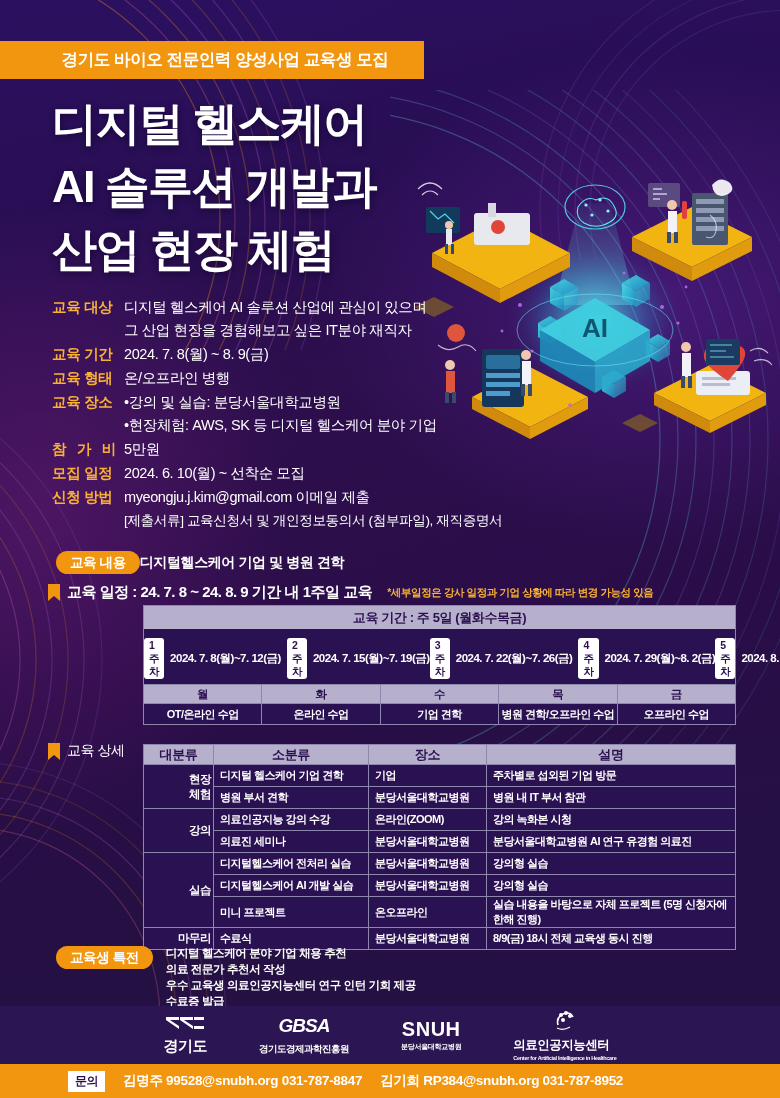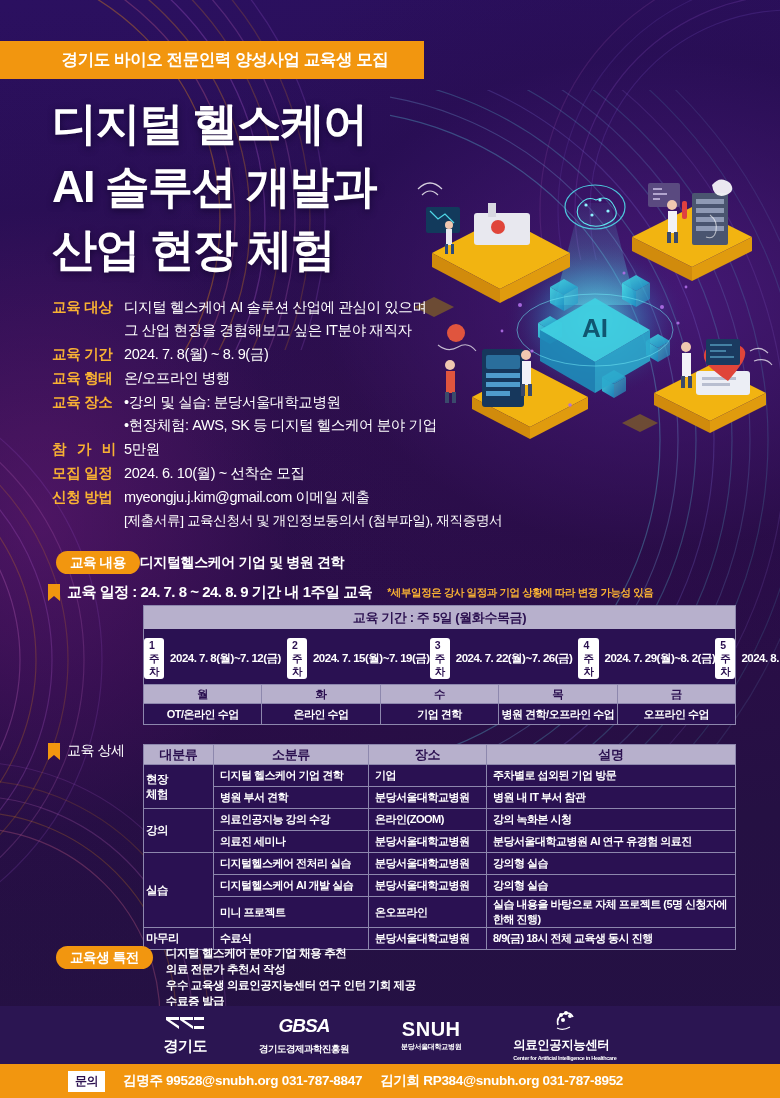--- a/index.html
+++ b/index.html
@@ -133,21 +133,21 @@
   .detail table { width: 100%; border-collapse: collapse; table-layout: fixed; }
   .detail th {
     background: #b7b0cc; color: #2b1050; font-size: 13px; font-weight: 700;
     height: 20px; border: 1px solid #8d87ad; letter-spacing: -0.3px;
   }
   .detail td {
     background: #2a1152; color: #ffffff; font-size: 11px; font-weight: 600;
     height: 22px; border: 1px solid #8d87ad; letter-spacing: -0.5px;
     padding: 0 6px;
   }
-  .detail td.cat { text-align: left; font-size: 11.5px; padding: 0 2px; }
+  .detail td.cat { text-align: right; font-size: 11.5px; padding: 0 2px; }
 
   
   .benefits { position: absolute; left: 56px; top: 945px; display: flex; align-items: flex-start; gap: 13px; z-index: 6; }
   .benefits .chip { margin-top: 1px; }
   .benefits .list div {
     color: #ffffff; font-size: 11.5px; font-weight: 600;
     line-height: 16px; letter-spacing: -0.4px;
   }
 
   

